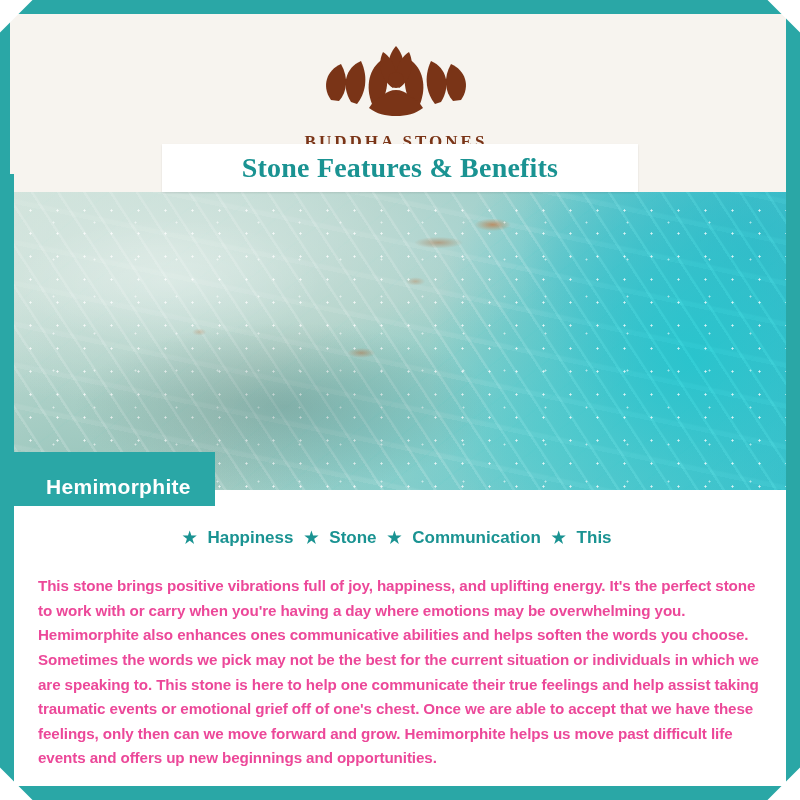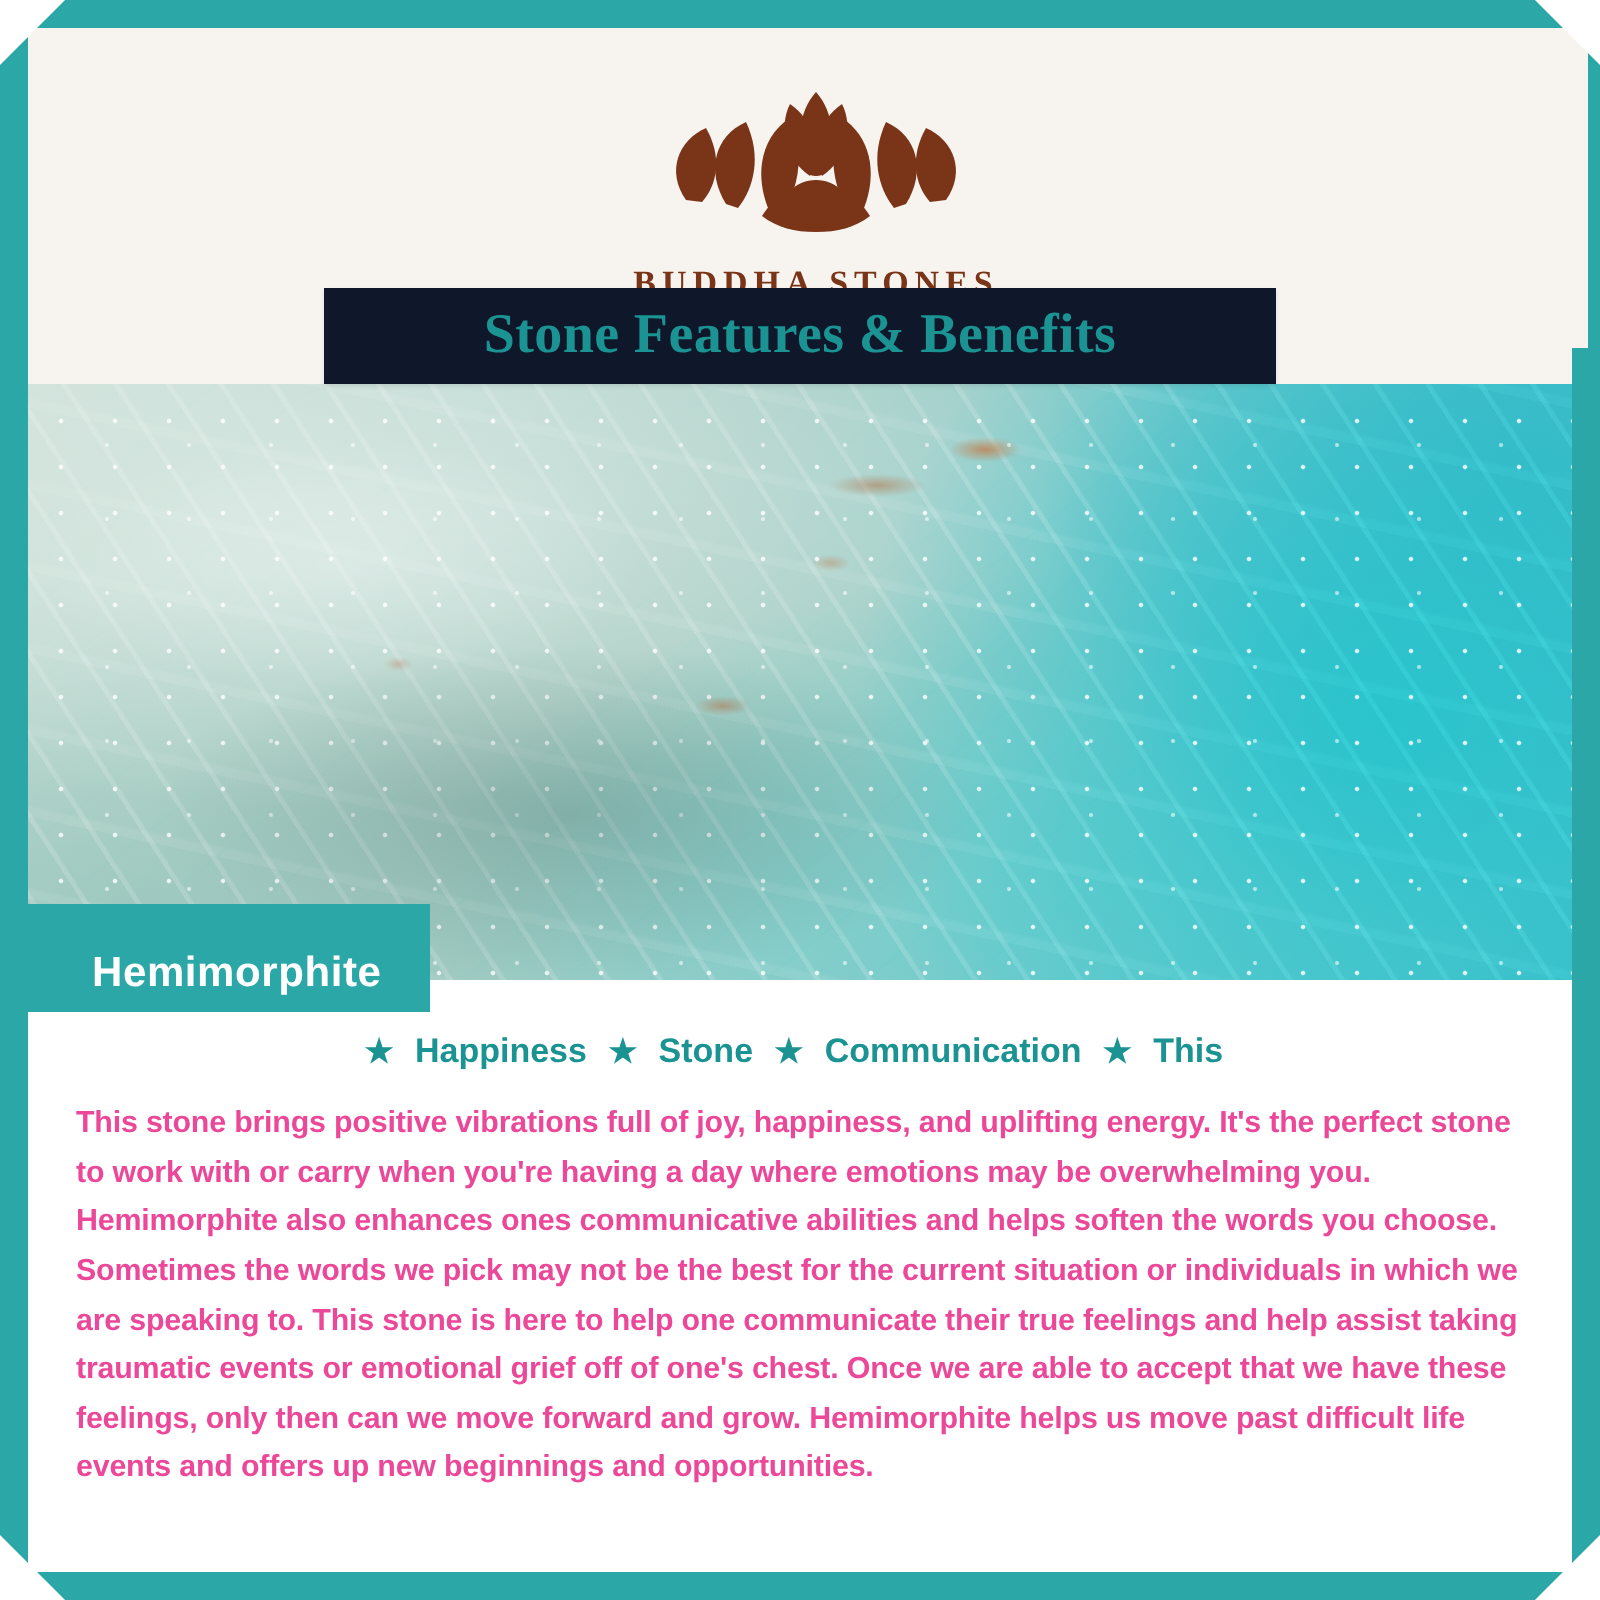--- a/index.html
+++ b/index.html
@@ -28,21 +28,21 @@
     left: 14px;
     top: 14px;
     width: 772px;
     height: 772px;
     background: #f7f4ef;
   }
 
   
   .header {
     position: absolute;
-    left: 22px;
+    left: 10px;
     top: 14px;
     width: 772px;
     height: 160px;
     background: #f7f4ef;
     z-index: 3;
   }
 
   .logo-wrap {
     position: absolute;
     left: 0;
@@ -66,21 +66,21 @@
     text-align: center;
   }
 
   
   .title-ribbon {
     position: absolute;
     left: 162px;
     top: 144px;
     width: 476px;
     height: 48px;
-    background: #0f172a;
+    background: #ffffff;
     box-shadow: 0 1px 2px rgba(0,0,0,0.10);
     z-index: 6;
     display: flex;
     align-items: center;
     justify-content: center;
   }
   .title-ribbon .title-text {
     font-family: "Liberation Serif", serif;
     font-weight: bold;
     font-size: 28px;
@@ -182,21 +182,21 @@
   .keywords {
     margin-top: 22px;
     text-align: center;
     color: #1a9392;
     font-size: 17px;
     font-weight: bold;
     white-space: nowrap;
   }
   .keywords .kw {
     display: inline-block;
-    margin: 4px 6px;
+    margin: 16px 6px;
   }
   .keywords .star {
     color: #1a9392;
     font-size: 16px;
     display: inline-block;
   }
 
   .body-text {
     margin: 10px 24px 0 24px;
     font-size: 15.2px;

